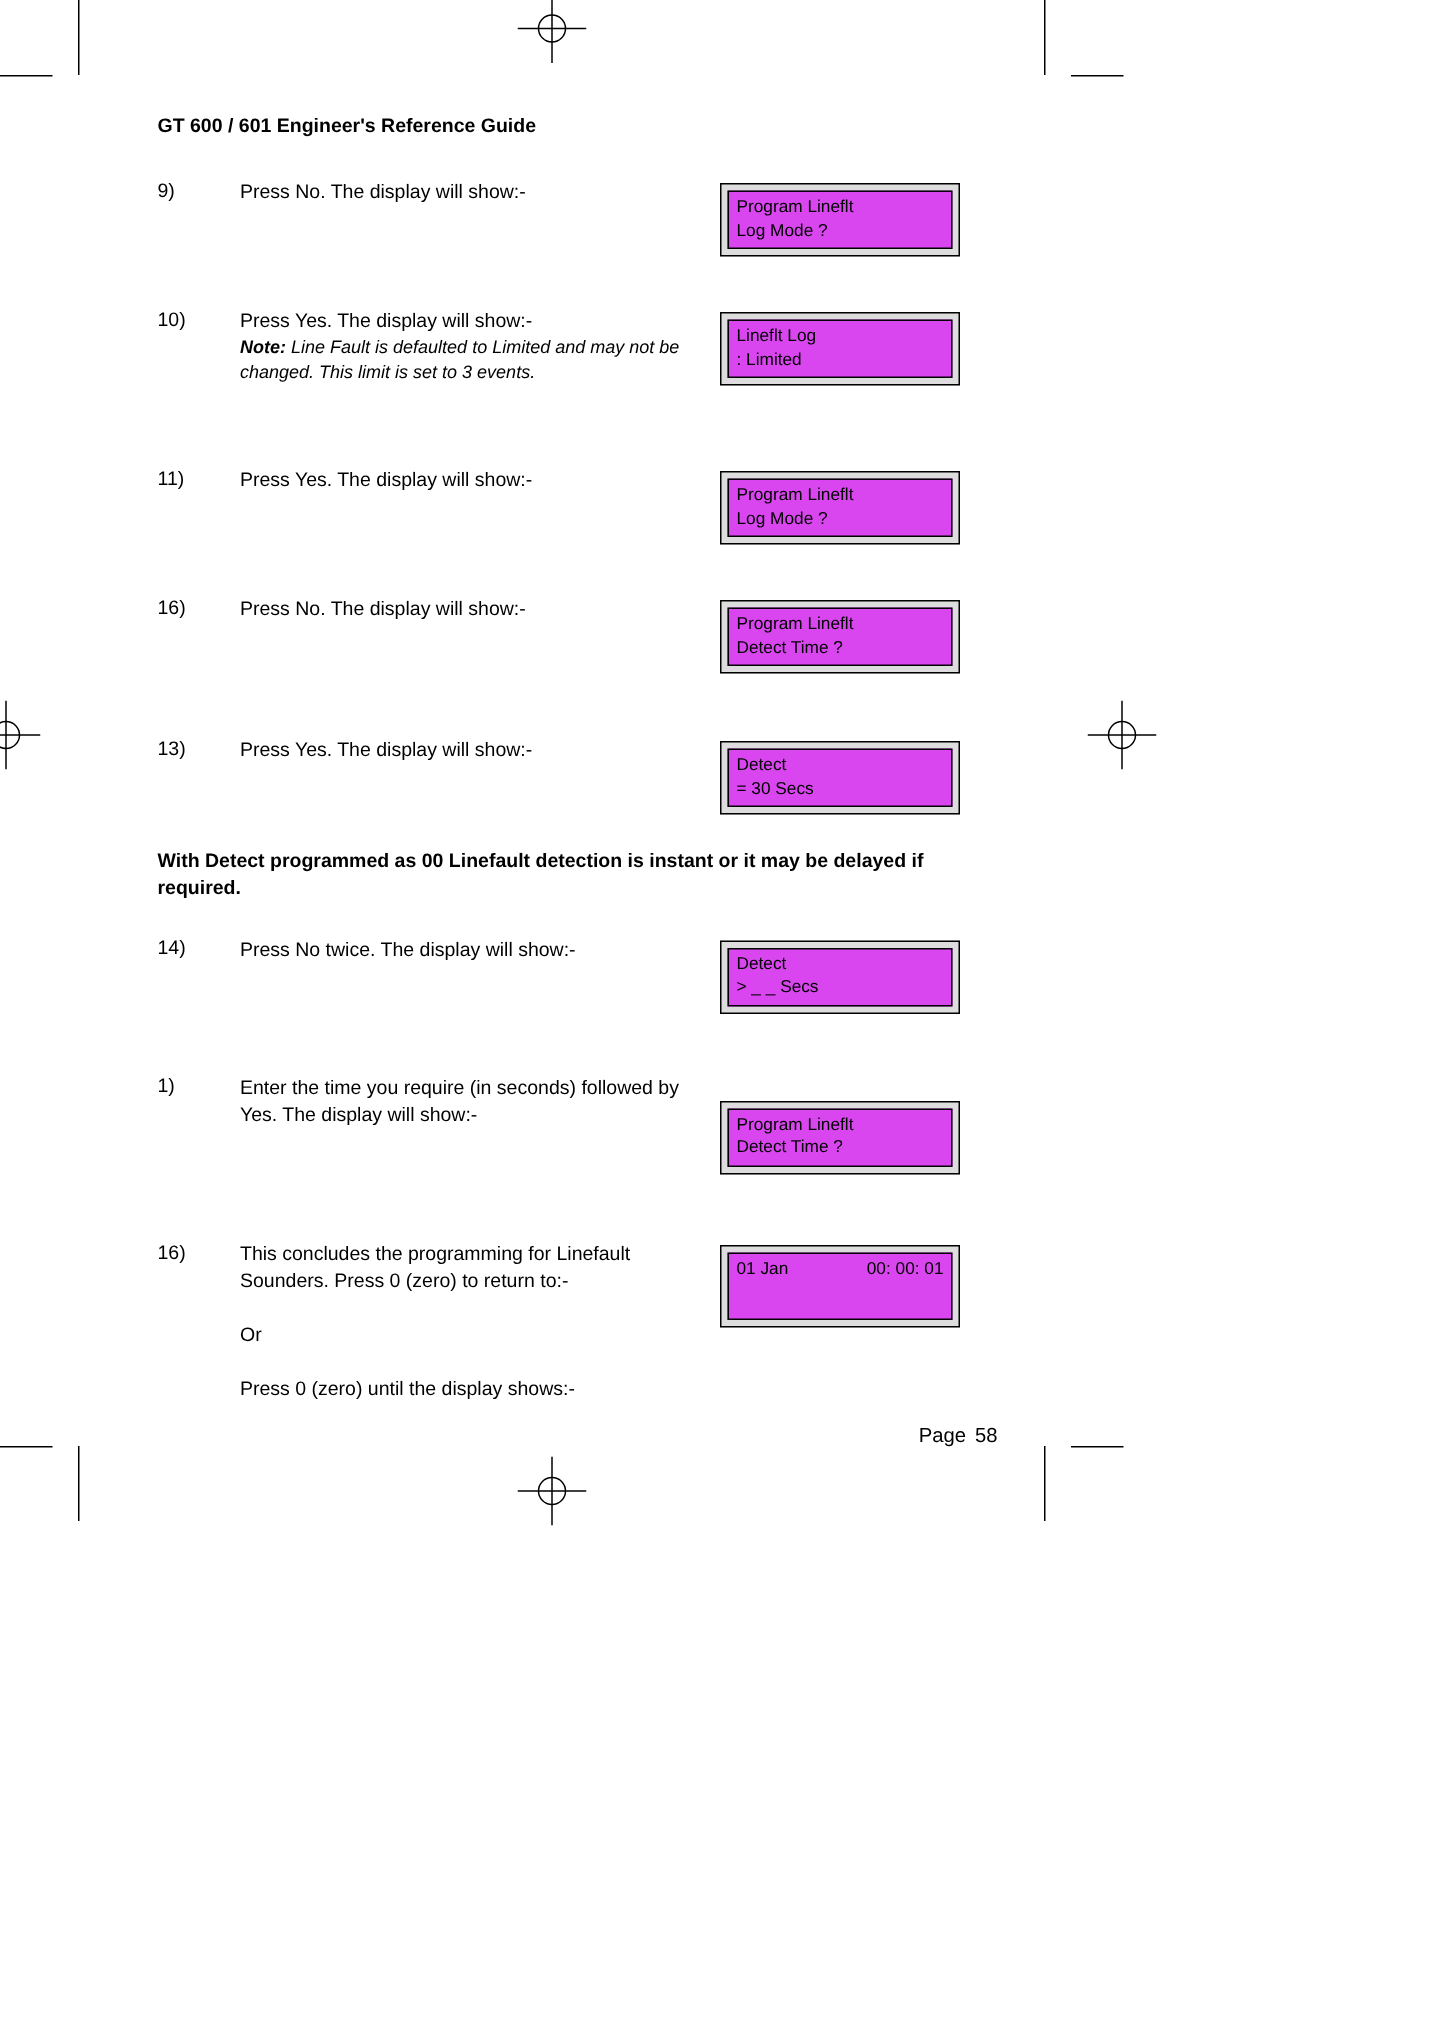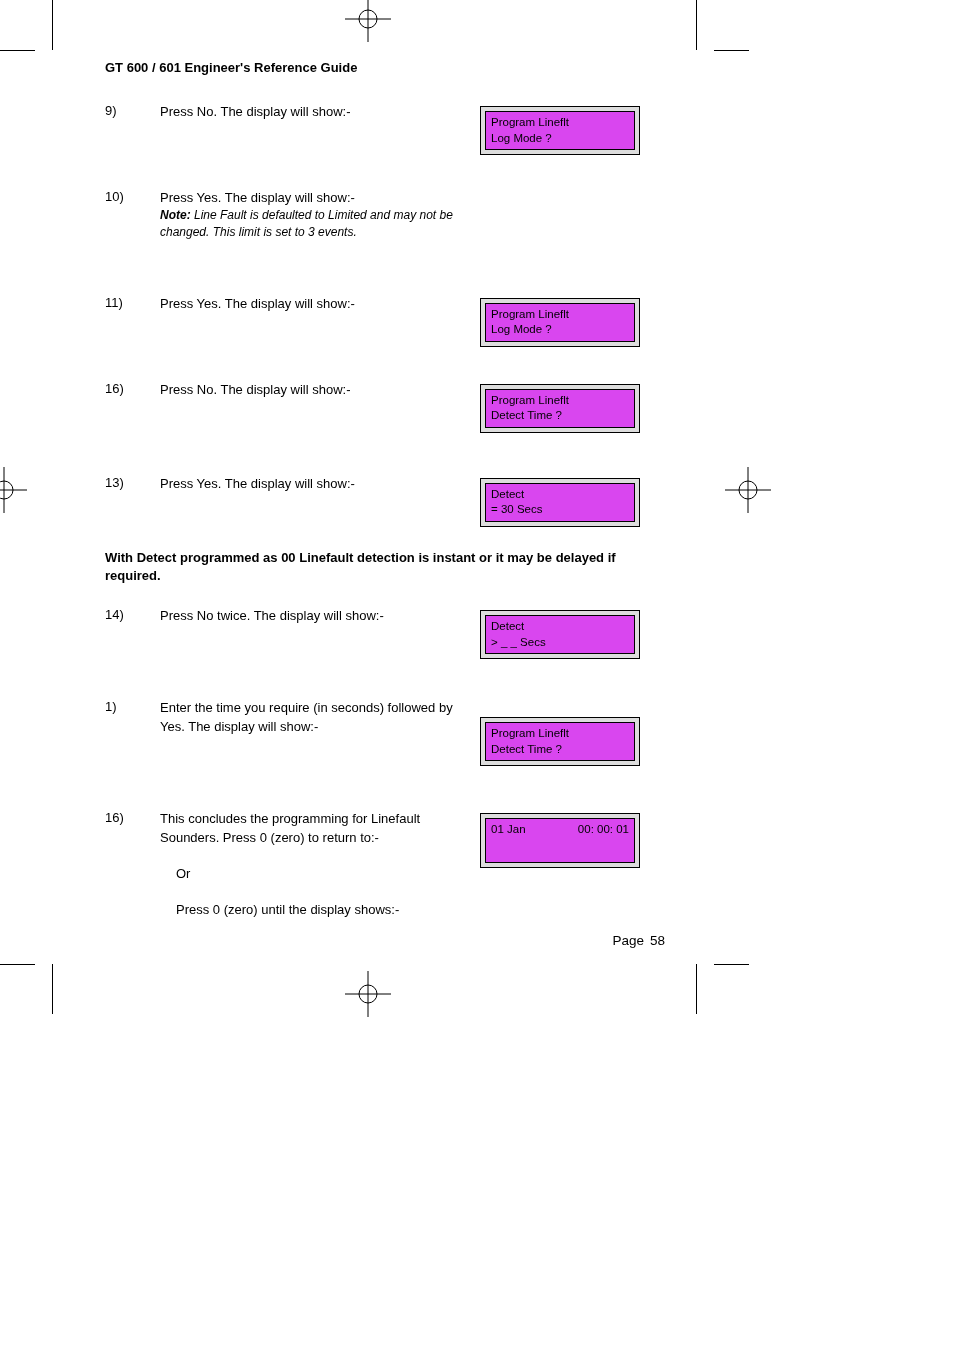--- a/index.html
+++ b/index.html
@@ -29,21 +29,21 @@
   }
   .regmark svg { width: 46px; height: 46px; }
   .reg-top { left: 345px; top: -4px; }
   .reg-bottom { left: 345px; top: 971px; }
   .reg-right { left: 725px; top: 467px; }
   .reg-left { left: -19px; top: 467px; }
 
   .page {
     position: absolute;
     left: 105px;
-    top: 60px;
+    top: 76px;
     width: 560px;
   }
 
   .doc-title {
     font-weight: bold;
     font-size: 13px;
     margin-bottom: 28px;
   }
 
   .step-row {
@@ -58,21 +58,21 @@
   .step-text {
     width: 320px;
     flex-shrink: 0;
     line-height: 1.4;
   }
   .step-note {
     font-style: italic;
     font-size: 12px;
   }
   .step-note .note-label { font-weight: bold; }
-  .sub-text { margin-top: 18px; margin-left: 16px; }
+  .sub-text { margin-top: 18px; }
 
   .display {
     margin-top: 3px;
     background: #ddd;
     border: 1px solid #000;
     padding: 4px;
     width: 150px;
     flex-shrink: 0;
   }
   .display-inner {
@@ -156,20 +156,26 @@
   </div>
 
   <div class="step-row" style="margin-bottom:54px">
     <div class="step-num">10)</div>
     <div class="step-text">
       <div>Press Yes. The display will show:-</div>
       <div class="step-note">
         <span class="note-label">Note:</span><span> Line Fault is defaulted to Limited and may not be changed. This limit is set to 3 events.</span>
       </div>
     </div>
+    <div class="display">
+      <div class="display-inner">
+        <div>Lineflt Log</div>
+        <div>: Limited</div>
+      </div>
+    </div>
   </div>
 
   <div class="step-row">
     <div class="step-num">11)</div>
     <div class="step-text">Press Yes. The display will show:-</div>
     <div class="display">
       <div class="display-inner">
         <div>Program Lineflt</div>
         <div>Log Mode ?</div>
       </div>

